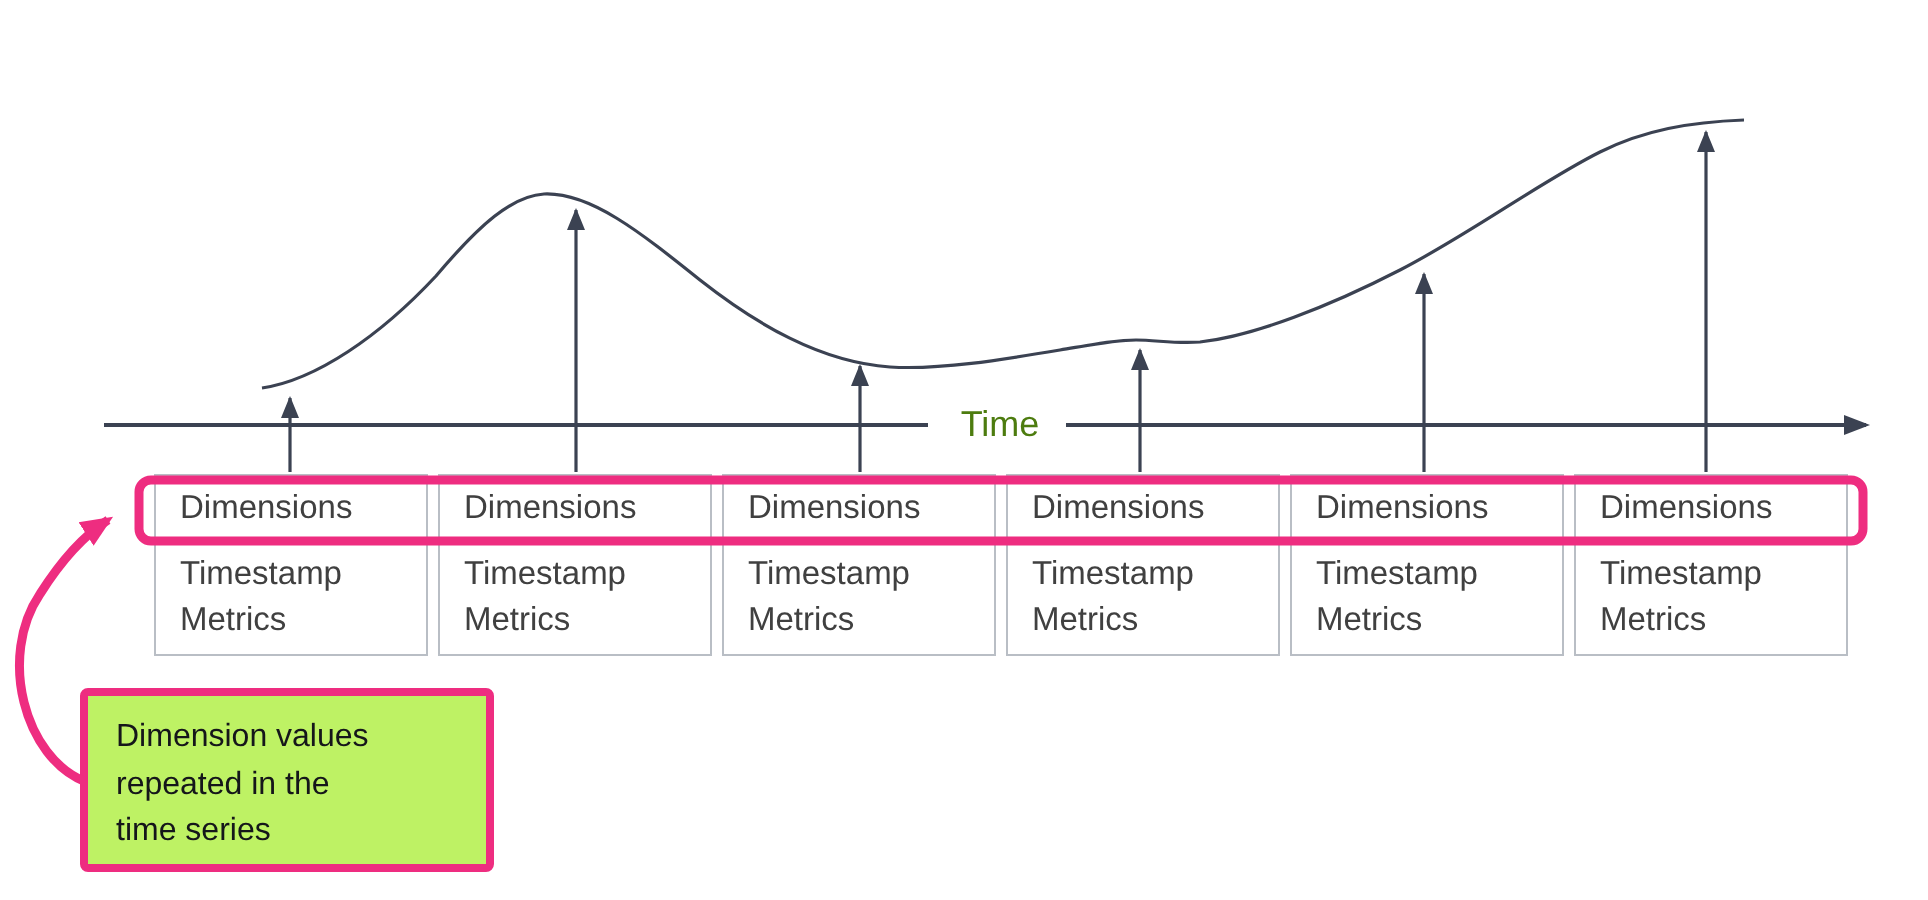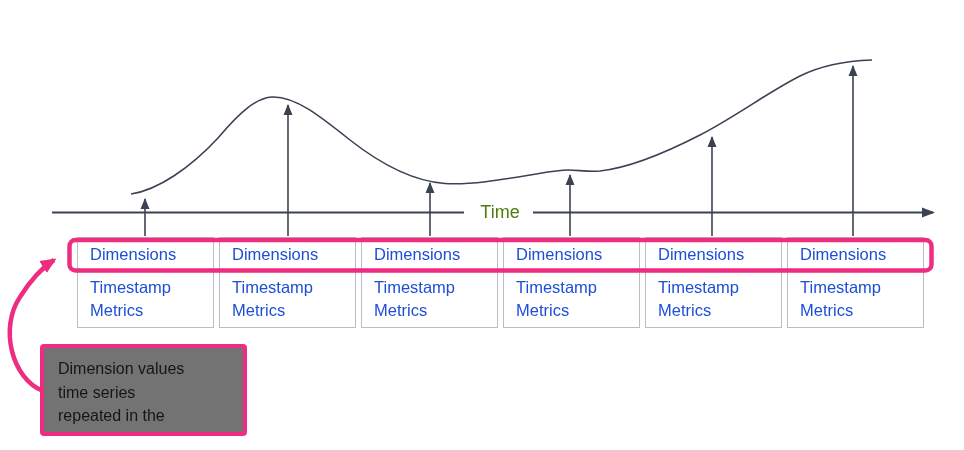--- a/index.html
+++ b/index.html
@@ -17,36 +17,36 @@
     z-index:1;
   }
   .record{
     width:137px;height:91px;
     box-sizing:border-box;
     background:#ffffff;
     border:1px solid #b9bec5;
     padding:5px 0 0 12px;
     font-size:16.5px;
     line-height:23px;
-    color:#1d4ed8;
+    color:#404040;
   }
   .record .field-dimensions{margin-bottom:10px;}
   
   .time-label{
     position:absolute;left:473px;top:202px;
     width:54px;text-align:center;
     font-size:18px;color:#4d7c0f;
     z-index:2;
   }
   
   .callout{
     position:absolute;left:40px;top:344px;
     width:207px;height:92px;
     box-sizing:border-box;
-    background:#737373;
+    background:#bef264;
     border:4px solid #ee2d80;
     border-radius:4px;
     padding:9px 0 0 14px;
     font-size:16px;
     line-height:23.5px;
     color:#15161a;
     z-index:1;
   }
   .callout span{display:block;}
   
@@ -91,22 +91,22 @@
       <div class="field-dimensions">Dimensions</div>
       <div>Timestamp</div>
       <div>Metrics</div>
     </div>
   </div>
 
   <div class="time-label">Time</div>
 
   <div class="callout">
     <span>Dimension values</span>
+    <span>repeated in the</span>
     <span>time series</span>
-    <span>repeated in the</span>
   </div>
 
   <svg class="art" width="964" height="450" viewBox="0 0 964 450">
     <defs>
       <marker id="arrowDark" viewBox="0 -5 12 10" refX="10" refY="0" markerWidth="12" markerHeight="10" markerUnits="userSpaceOnUse" orient="auto">
         <path d="M0,-4.5 L11,0 L0,4.5 Z" fill="#3b4252"></path>
       </marker>
       <marker id="arrowAxis" viewBox="0 -5 14 10" refX="11" refY="0" markerWidth="14" markerHeight="11" markerUnits="userSpaceOnUse" orient="auto">
         <path d="M0,-5 L13,0 L0,5 Z" fill="#3b4252"></path>
       </marker>

